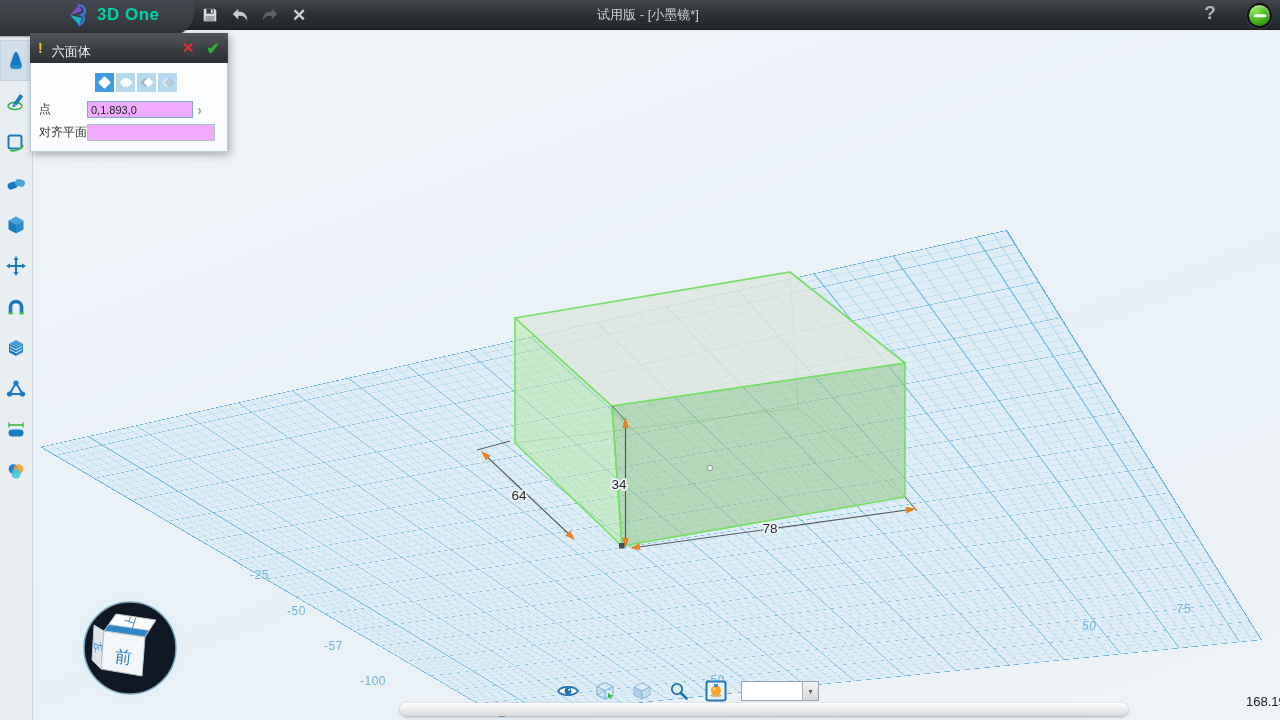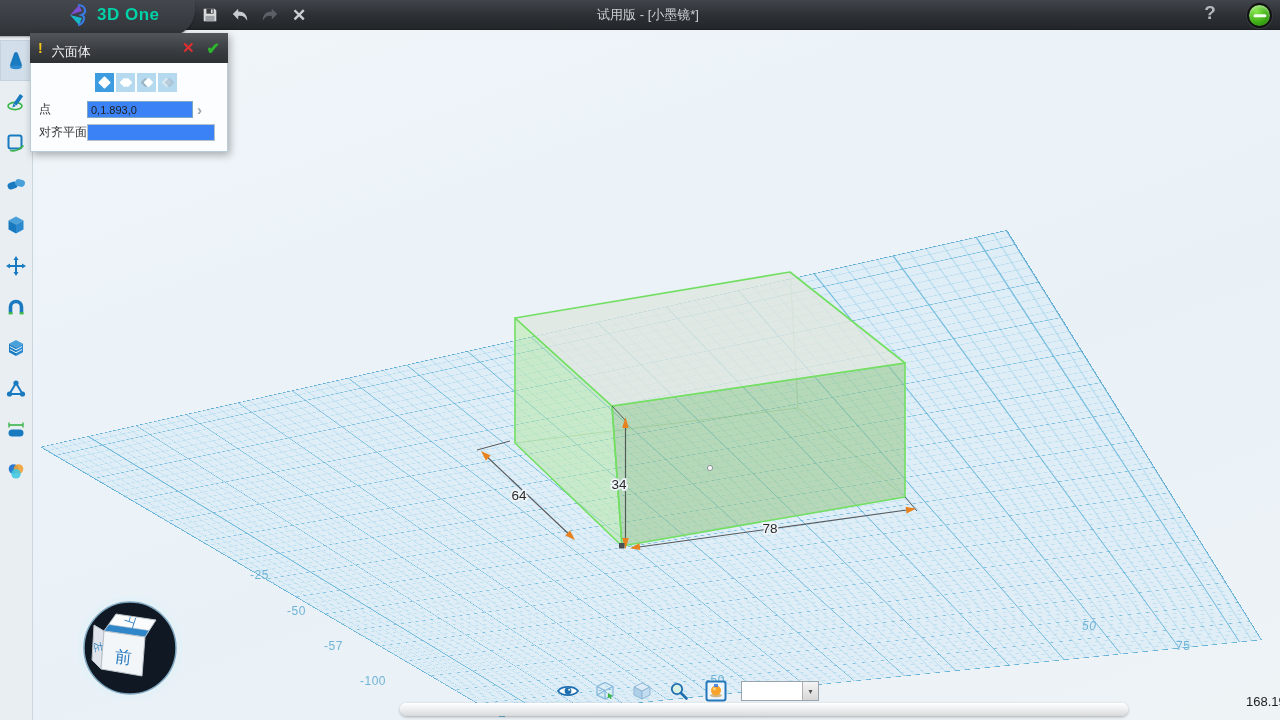--- a/index.html
+++ b/index.html
@@ -59,21 +59,21 @@
   .dlg-ok { color:#2db52d; font-size:16px; font-weight:bold; cursor:pointer; }
   .dlg-body { background:#fcfdfe; border:1px solid #b9cdd9; border-top:none; padding:8px 8px 10px 8px; }
   .ops-row { display:flex; gap:2px; justify-content:center; margin:2px 0 9px 14px; }
   .op-btn { width:19px; height:19px; display:flex; align-items:center; justify-content:center; cursor:pointer; background:#b5d9ee; }
   .op-btn.sel { background:#3d9be0; }
   .dia { width:9px; height:9px; transform:rotate(45deg); border-radius:1px; }
   .dia.w { background:#fff; } .dia.g { background:#9fb7c4; } .dia.p { background:#d7e7f1; }
   .dia.sm { width:7px; height:7px; margin:0 -2px; }
   .fld-row { display:flex; align-items:center; margin-top:6px; }
   .fld-label { font-size:12px; color:#333; width:48px; }
-  .fld-input { height:17px; border:1px solid #7fa8c4; background:#3b82f6; font-size:11px; padding:0 3px;
+  .fld-input { height:17px; border:1px solid #7fa8c4; background:#f0abfc; font-size:11px; padding:0 3px;
     font-family:"Liberation Sans",sans-serif; color:#222; }
   .fld-input.inactive { border-color:#b4c2cc; }
   .chev { color:#9aa6ae; font-size:15px; font-weight:bold; margin-left:4px; line-height:10px; cursor:pointer; }
 
   
   .btoolbar { position:absolute; left:556px; top:678px; height:26px; display:flex; align-items:center; gap:13px; z-index:4; }
   .bt-icon { width:24px; height:22px; display:flex; align-items:center; justify-content:center; cursor:pointer; }
   .bt-dd { display:flex; width:78px; height:20px; border:1px solid #9aa4ac; background:#fff; cursor:pointer; }
   .bt-dd input { flex:1; border:none; outline:none; min-width:0; font-size:11px; padding:0 3px; }
   .bt-dd .dd-btn { width:16px; background:linear-gradient(#f4f4f4,#d7d7d7); border-left:1px solid #b0b0b0;
@@ -90,21 +90,21 @@
 
 <div id="app">
 
   <div class="grid-plane"></div>
   <span class="grid-label" style="left:250px;top:568px;">-25</span>
   <span class="grid-label" style="left:287px;top:604px;">-50</span>
   <span class="grid-label" style="left:324px;top:639px;">-57</span>
   <span class="grid-label" style="left:360px;top:674px;">-100</span>
   <span class="grid-label" style="left:706px;top:673px;">-50</span>
   <span class="grid-label" style="left:1082px;top:619px;font-style:italic;">50</span>
-  <span class="grid-label" style="left:1176px;top:639px;">75</span>
+  <span class="grid-label" style="left:1176px;top:603px;font-family:Liberation Mono, monospace;">75</span>
 
   <svg class="scene" width="1280" height="720" viewBox="0 0 1280 720">
 
     <g stroke="rgba(110,170,100,0.4)" stroke-width="1" fill="none">
       <path d="M790 272 L798 408 L515 443 M798 408 L905 497"></path>
     </g>
 
     <g stroke="#72df62" stroke-width="1.6" stroke-linejoin="round">
       <polygon points="515,318 612,406 622,546 515,443" fill="rgba(178,231,158,0.50)"></polygon>
       <polygon points="612,406 905,363 905,497 622,546" fill="rgba(148,199,133,0.55)"></polygon>

